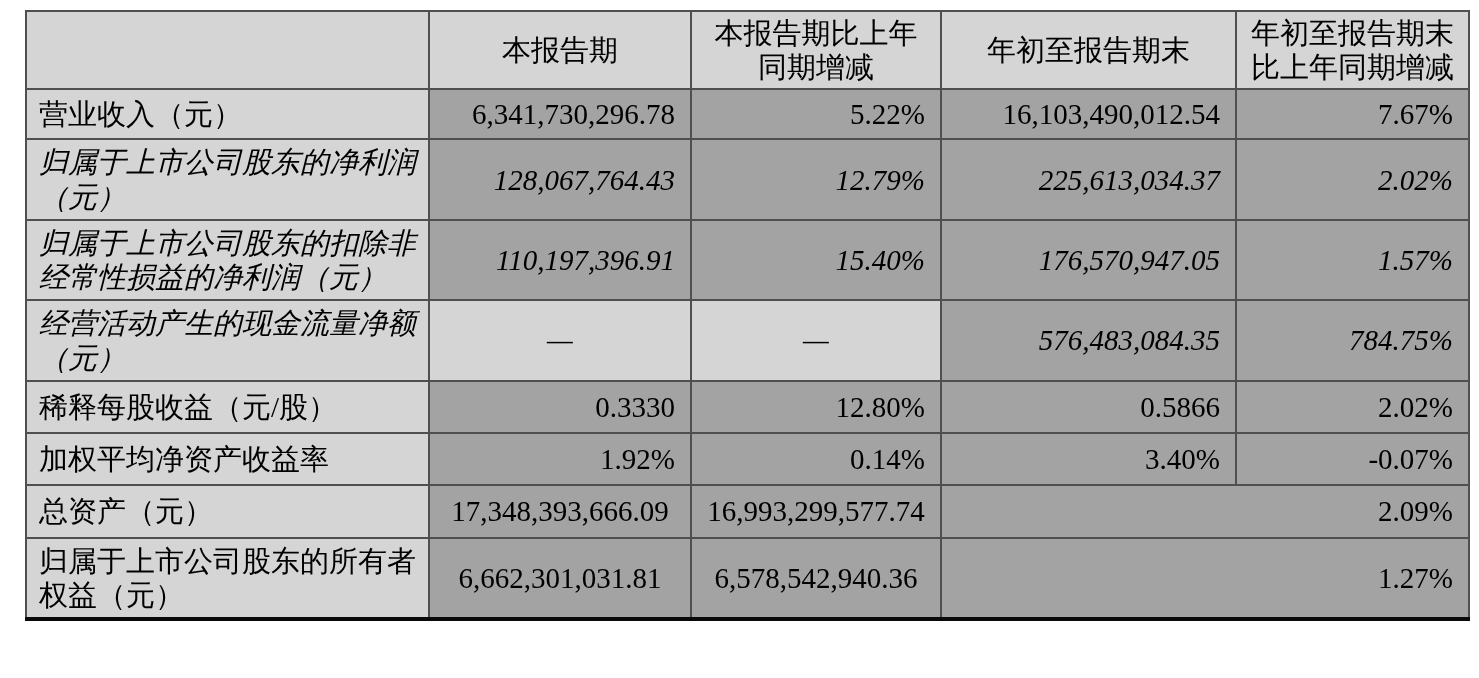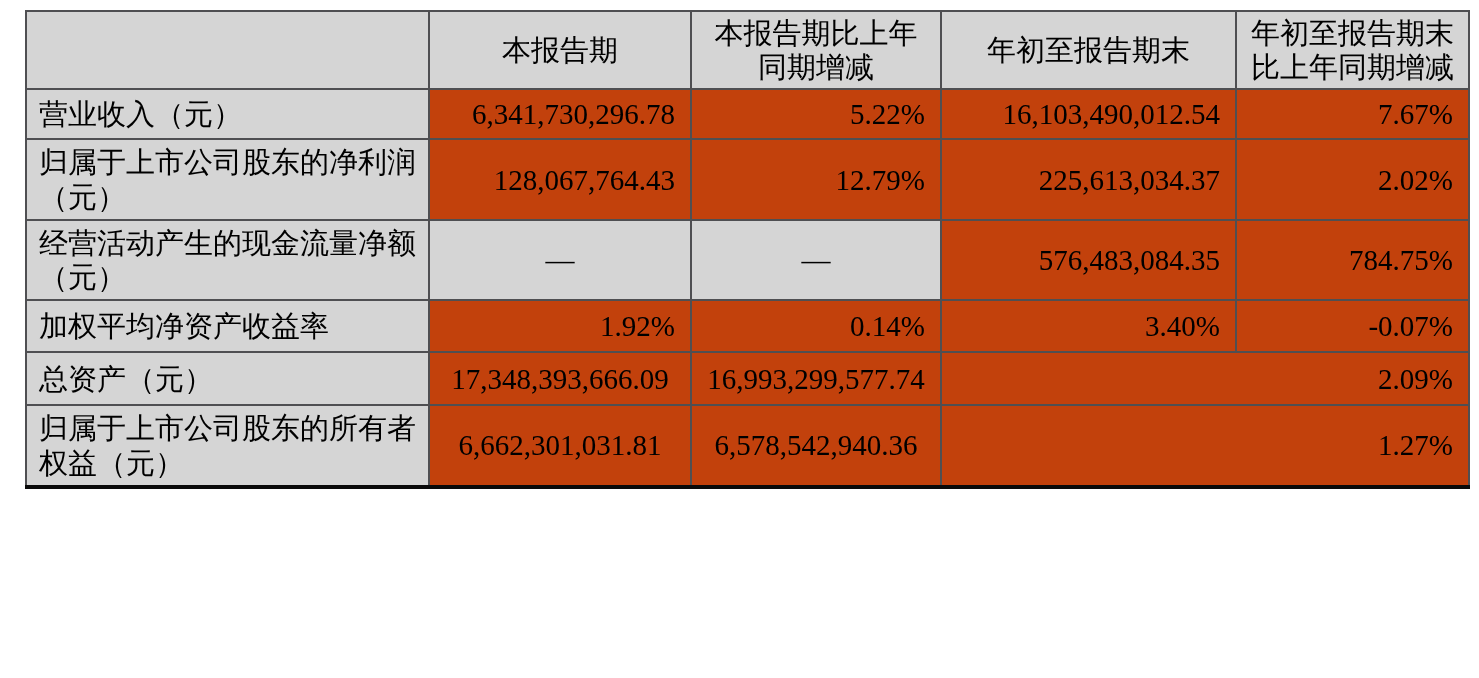--- a/index.html
+++ b/index.html
@@ -30,29 +30,29 @@
     border-bottom: 4px solid #0a0a0a;
   }
   table.report td, table.report th {
     border: 2px solid #4f4f52;
     vertical-align: middle;
     white-space: pre-line;
     font-weight: normal;
     overflow: hidden;
   }
   .shade { background: #d5d5d5; }
-  .white { background: #c2410c; }
+  .white { background: #a3a3a3; }
   th.colhead { text-align: center; padding: 4px 8px; }
   td.label { text-align: left; padding: 5px 8px 5px 12px; }
   td.num { text-align: right; padding: 5px 15px 5px 6px; }
   td.numc { text-align: center; padding: 1px 8px; }
   td.dash { text-align: center; padding: 5px 8px; }
   tr.h70 { height: 70px; }
   tr.h50 { height: 50px; padding-left: 6px; }
-  tr.h68 { height: 68px; }
+  tr.h68 { height: 68px; font-style: italic; }
   tr.h54 { height: 54px; }
   tr.h52 { height: 52px; }
   tr.h53 { height: 53px; }
   tr.h67 { height: 67px; }
 </style>
 </head>
 <body>
 
 <div class="page">
   <table class="report">
@@ -85,31 +85,46 @@
 
     <tr class="h68">
       <td class="label shade">归属于上市公司股东的净利润
 （元）</td>
       <td class="num white">128,067,764.43</td>
       <td class="num white">12.79%</td>
       <td class="num white">225,613,034.37</td>
       <td class="num white">2.02%</td>
     </tr>
 
+    <tr class="h68">
+      <td class="label shade">归属于上市公司股东的扣除非
+经常性损益的净利润（元）</td>
+      <td class="num white">110,197,396.91</td>
+      <td class="num white">15.40%</td>
+      <td class="num white">176,570,947.05</td>
+      <td class="num white">1.57%</td>
+    </tr>
 
     <tr class="h68">
       <td class="label shade">经营活动产生的现金流量净额
 （元）</td>
       <td class="dash shade">—</td>
       <td class="dash shade">—</td>
       <td class="num white">576,483,084.35</td>
       <td class="num white">784.75%</td>
     </tr>
 
 
+    <tr class="h52">
+      <td class="label shade">稀释每股收益（元/股）</td>
+      <td class="num white">0.3330</td>
+      <td class="num white">12.80%</td>
+      <td class="num white">0.5866</td>
+      <td class="num white">2.02%</td>
+    </tr>
 
     <tr class="h52">
       <td class="label shade">加权平均净资产收益率</td>
       <td class="num white">1.92%</td>
       <td class="num white">0.14%</td>
       <td class="num white">3.40%</td>
       <td class="num white">-0.07%</td>
     </tr>
 
 

